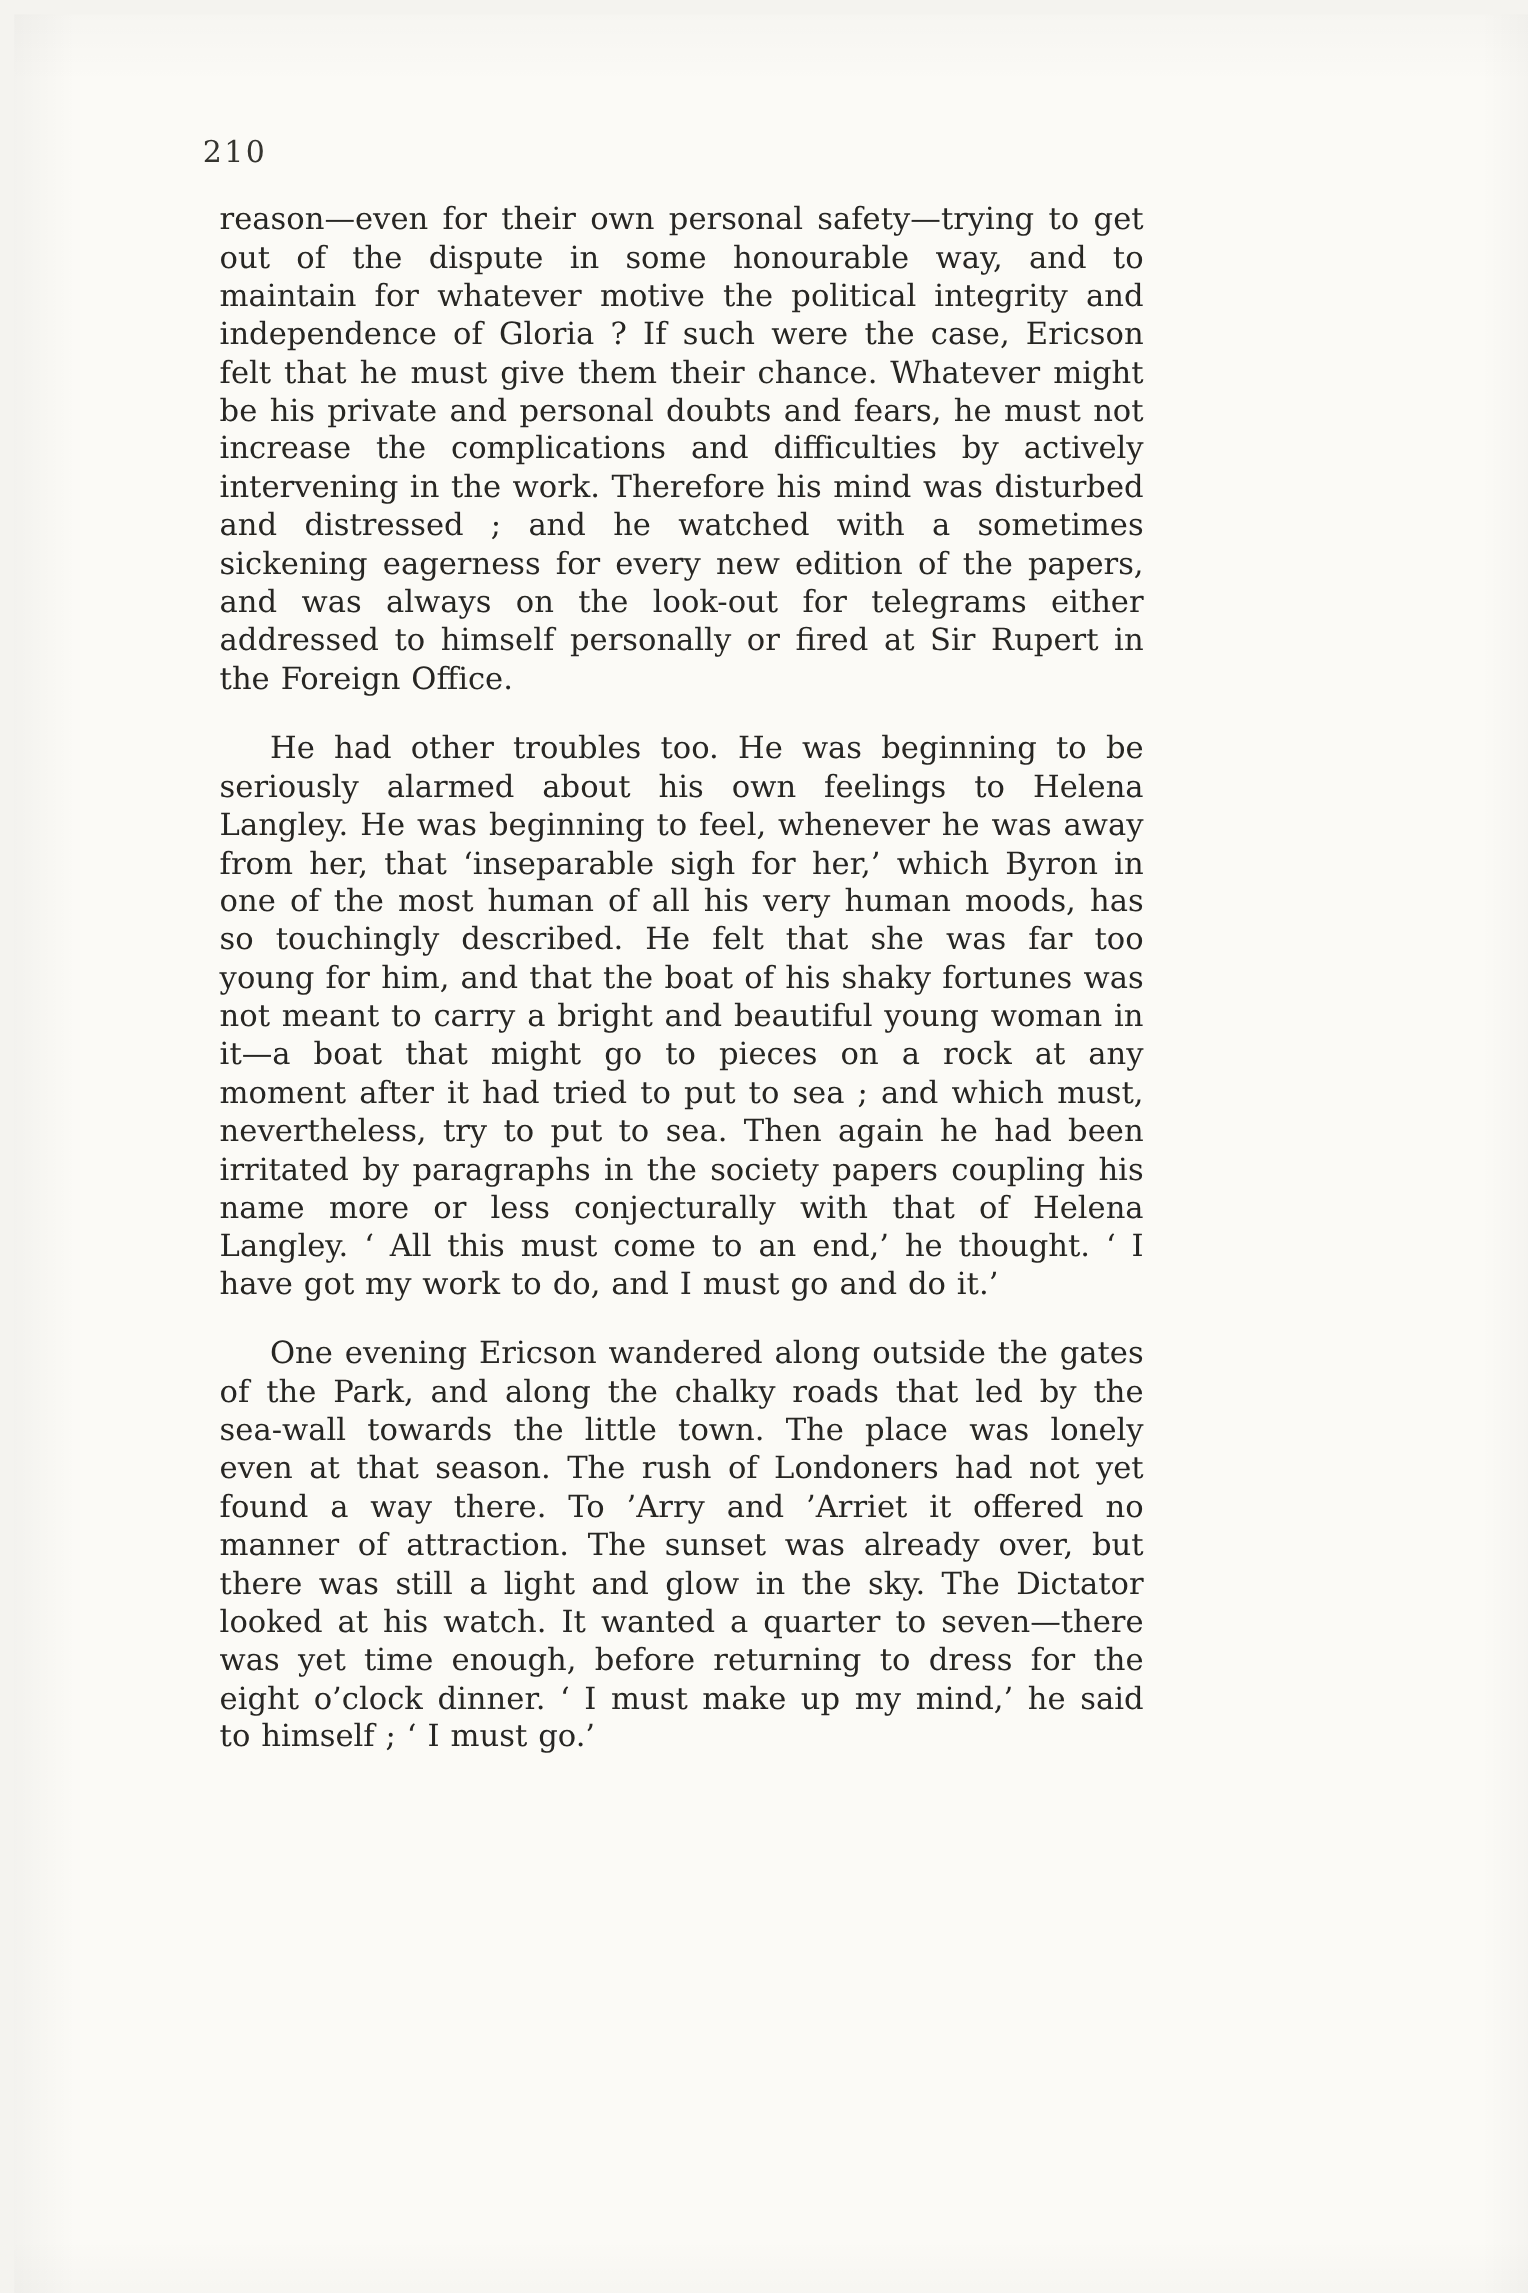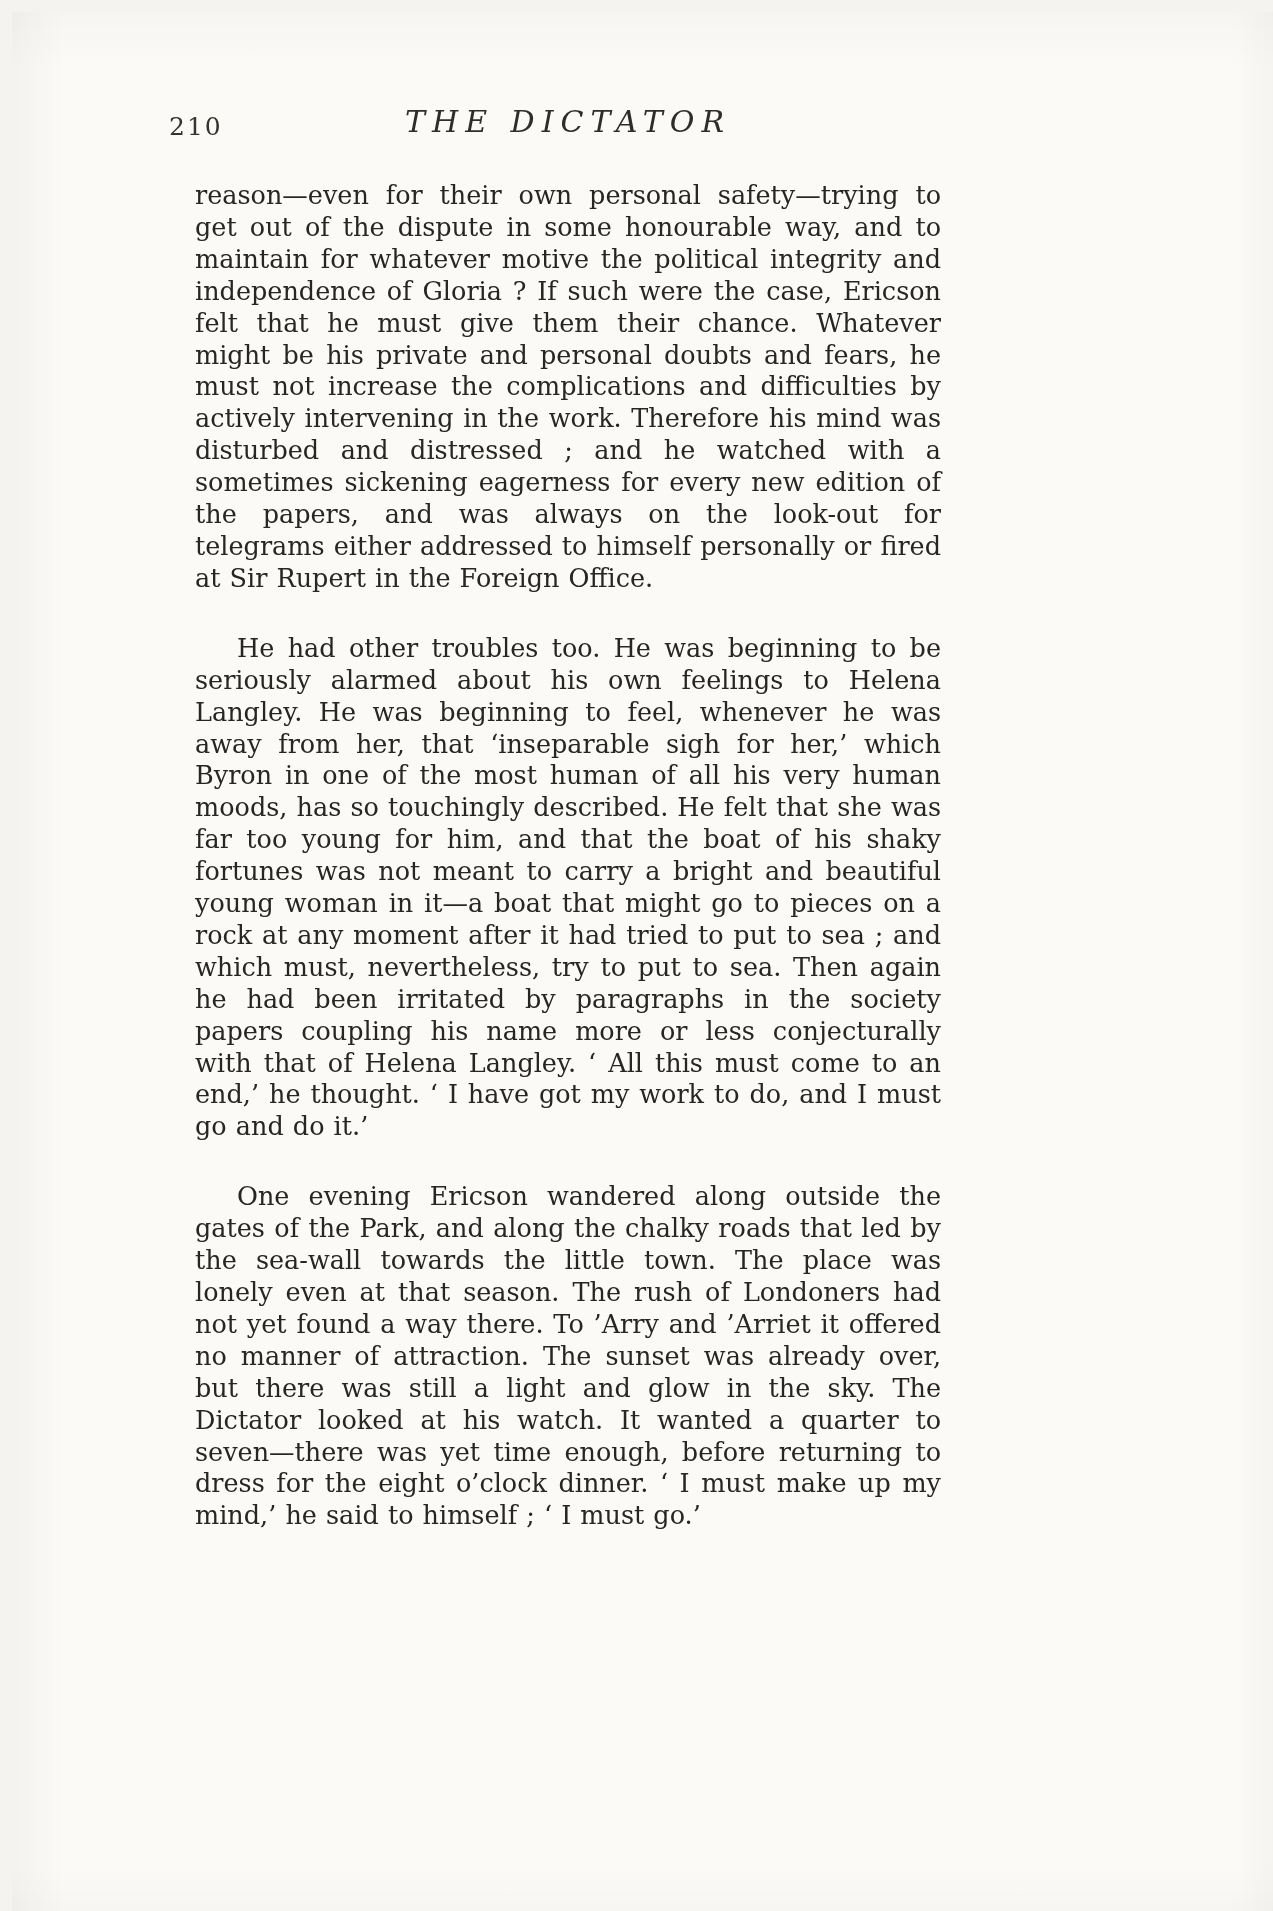--- a/index.html
+++ b/index.html
@@ -63,36 +63,35 @@
     left: 145px;
     width: 822px;
     font-size: 25.5px;
     line-height: 31.9px;
     text-align: justify;
     color: #272623;
   }
 
   .text-column p {
     text-indent: 42px;
-    margin: 14px;
+    margin: 2px;
     word-spacing: 1px;
   }
 
   .text-column p.continuation {
     text-indent: 0;
   }
 </style>
 </head>
 <body>
 
 <div class="page">
 
   <div class="running-head">
     <span class="page-number">210</span>
-    <span class="running-title">THE DICTATOR</span>
   </div>
 
   <div class="text-column">
     <p class="continuation">reason—even for their own personal safety—trying to get out of the dispute in some honourable way, and to maintain for whatever motive the political integrity and independence of Gloria ?   If such were the case, Ericson felt that he must give them their chance.   Whatever might be his private and personal doubts and fears, he must not increase the complications and difficulties by actively intervening in the work.   Therefore his mind was disturbed and distressed ; and he watched with a sometimes sickening eagerness for every new edition of the papers, and was always on the look-out for telegrams either addressed to himself personally or fired at Sir Rupert in the Foreign Office.</p>
     <p>He had other troubles too.   He was beginning to be seriously alarmed about his own feelings to Helena Langley. He was beginning to feel, whenever he was away from her, that ‘inseparable sigh for her,’ which Byron in one of the most human of all his very human moods, has so touchingly described.   He felt that she was far too young for him, and that the boat of his shaky fortunes was not meant to carry a bright and beautiful young woman in it—a boat that might go to pieces on a rock at any moment after it had tried to put to sea ; and which must, nevertheless, try to put to sea. Then again he had been irritated by paragraphs in the society papers coupling his name more or less conjecturally with that of Helena Langley.   ‘ All this must come to an end,’ he thought.   ‘ I have got my work to do, and I must go and do it.’</p>
     <p>One evening Ericson wandered along outside the gates of the Park, and along the chalky roads that led by the sea-wall towards the little town.   The place was lonely even at that season.   The rush of Londoners had not yet found a way there.   To ’Arry and ’Arriet it offered no manner of attraction.   The sunset was already over, but there was still a light and glow in the sky.   The Dictator looked at his watch. It wanted a quarter to seven—there was yet time enough, before returning to dress for the eight o’clock dinner.   ‘ I must make up my mind,’ he said to himself ; ‘ I must go.’</p>
   </div>
 
 </div>
 

